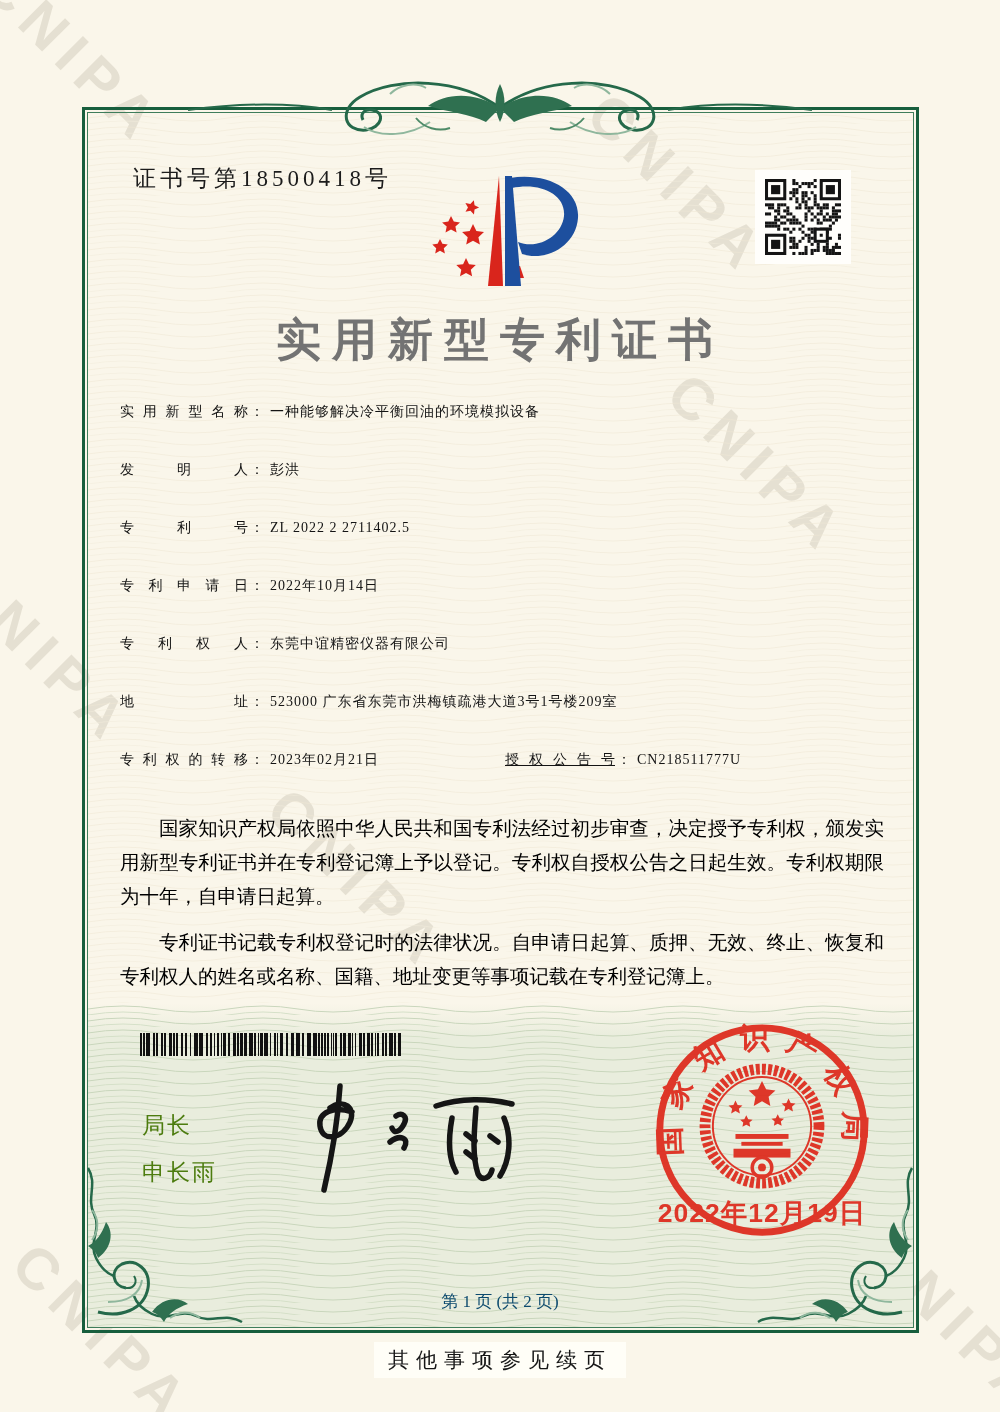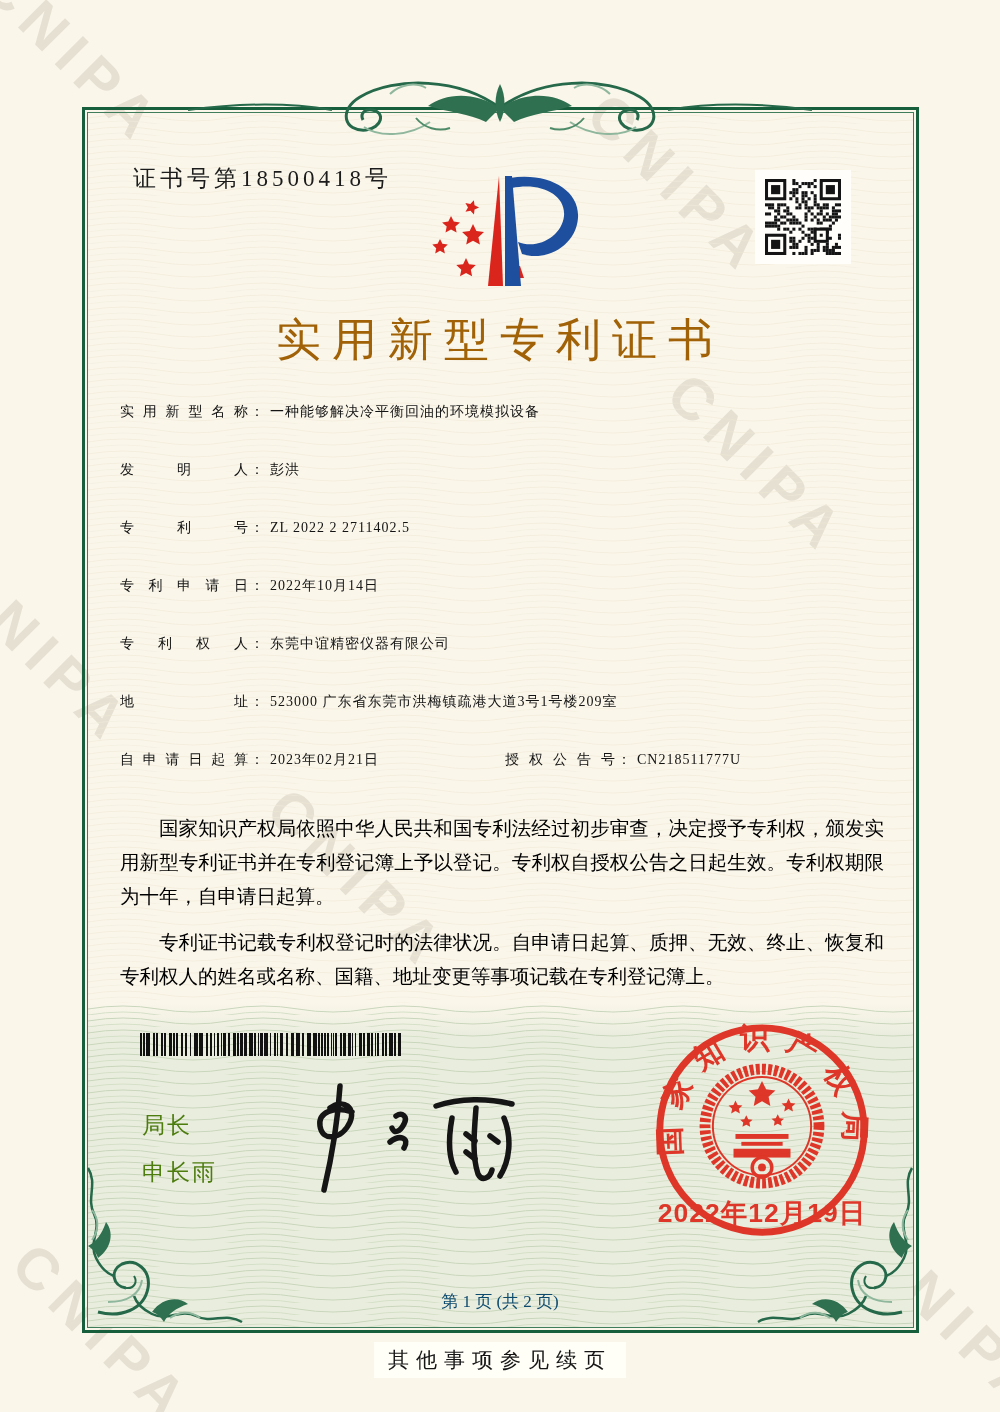--- a/index.html
+++ b/index.html
@@ -20,31 +20,31 @@
         background:linear-gradient(180deg, rgba(233,237,221,0) 0px, #e9eddd 34px);}
   .band svg,.softwaves svg{display:block;}
   .softwaves{position:absolute;left:88px;top:112px;width:825px;height:891px;opacity:.55;}
 
   
   .cert-no{position:absolute;left:133px;top:163px;font-size:23px;letter-spacing:4px;color:#1c1c1c;}
   .logo{position:absolute;left:428px;top:166px;}
   .qr-wrap{position:absolute;left:755px;top:170px;width:96px;height:94px;background:#fffefb;}
   .qr-wrap svg{position:absolute;left:10px;top:9px;}
   .title{position:absolute;left:0;top:310px;width:100%;text-align:center;
-         font-size:45px;font-weight:normal;letter-spacing:11px;color:#a16207;}
+         font-size:45px;font-weight:bold;letter-spacing:11px;color:#737373;}
 
   
   .fields{position:absolute;left:120px;top:403px;width:793px;font-size:14px;}
   .frow{position:relative;height:22px;margin-bottom:36px;white-space:nowrap;}
   .flabel{display:inline-block;width:128px;text-align:justify;text-align-last:justify;
           vertical-align:top;color:#131313;}
   .fcolon{display:inline-block;margin:0 6px 0 2px;}
   .fvalue{letter-spacing:1px;}
   .frow .second{position:absolute;left:385px;top:0;}
-  .second .flabel{width:110px;}
+  .second .flabel{width:110px;text-decoration:underline;}
 
   
   .paras{position:absolute;left:120px;top:812px;width:764px;font-size:19.5px;
          line-height:34px;text-align:justify;color:#000000;}
   .paras p{margin:0;text-indent:2em;}
   .paras p + p{margin-top:12px;}
 
   
   .barcode{position:absolute;left:140px;top:1033px;}
   .director{position:absolute;left:142px;top:1110px;
@@ -382,21 +382,21 @@
     <div class="frow">
       <span class="flabel">专利申请日</span><span class="fcolon">：</span><span class="fvalue">2022年10月14日</span>
     </div>
     <div class="frow">
       <span class="flabel">专利权人</span><span class="fcolon">：</span><span class="fvalue">东莞中谊精密仪器有限公司</span>
     </div>
     <div class="frow">
       <span class="flabel">地址</span><span class="fcolon">：</span><span class="fvalue">523000 广东省东莞市洪梅镇疏港大道3号1号楼209室</span>
     </div>
     <div class="frow">
-      <span class="flabel">自申请日起算</span><span class="fcolon">：</span><span class="fvalue">2023年02月21日</span>
+      <span class="flabel">专利权的转移</span><span class="fcolon">：</span><span class="fvalue">2023年02月21日</span>
       <span class="second">
         <span class="flabel">授权公告号</span><span class="fcolon">：</span><span class="fvalue">CN218511777U</span>
       </span>
     </div>
   </div>
 
   <div class="paras">
     <p>国家知识产权局依照中华人民共和国专利法经过初步审查，决定授予专利权，颁发实用新型专利证书并在专利登记簿上予以登记。专利权自授权公告之日起生效。专利权期限为十年，自申请日起算。</p>
     <p>专利证书记载专利权登记时的法律状况。自申请日起算、质押、无效、终止、恢复和专利权人的姓名或名称、国籍、地址变更等事项记载在专利登记簿上。</p>
   </div>

